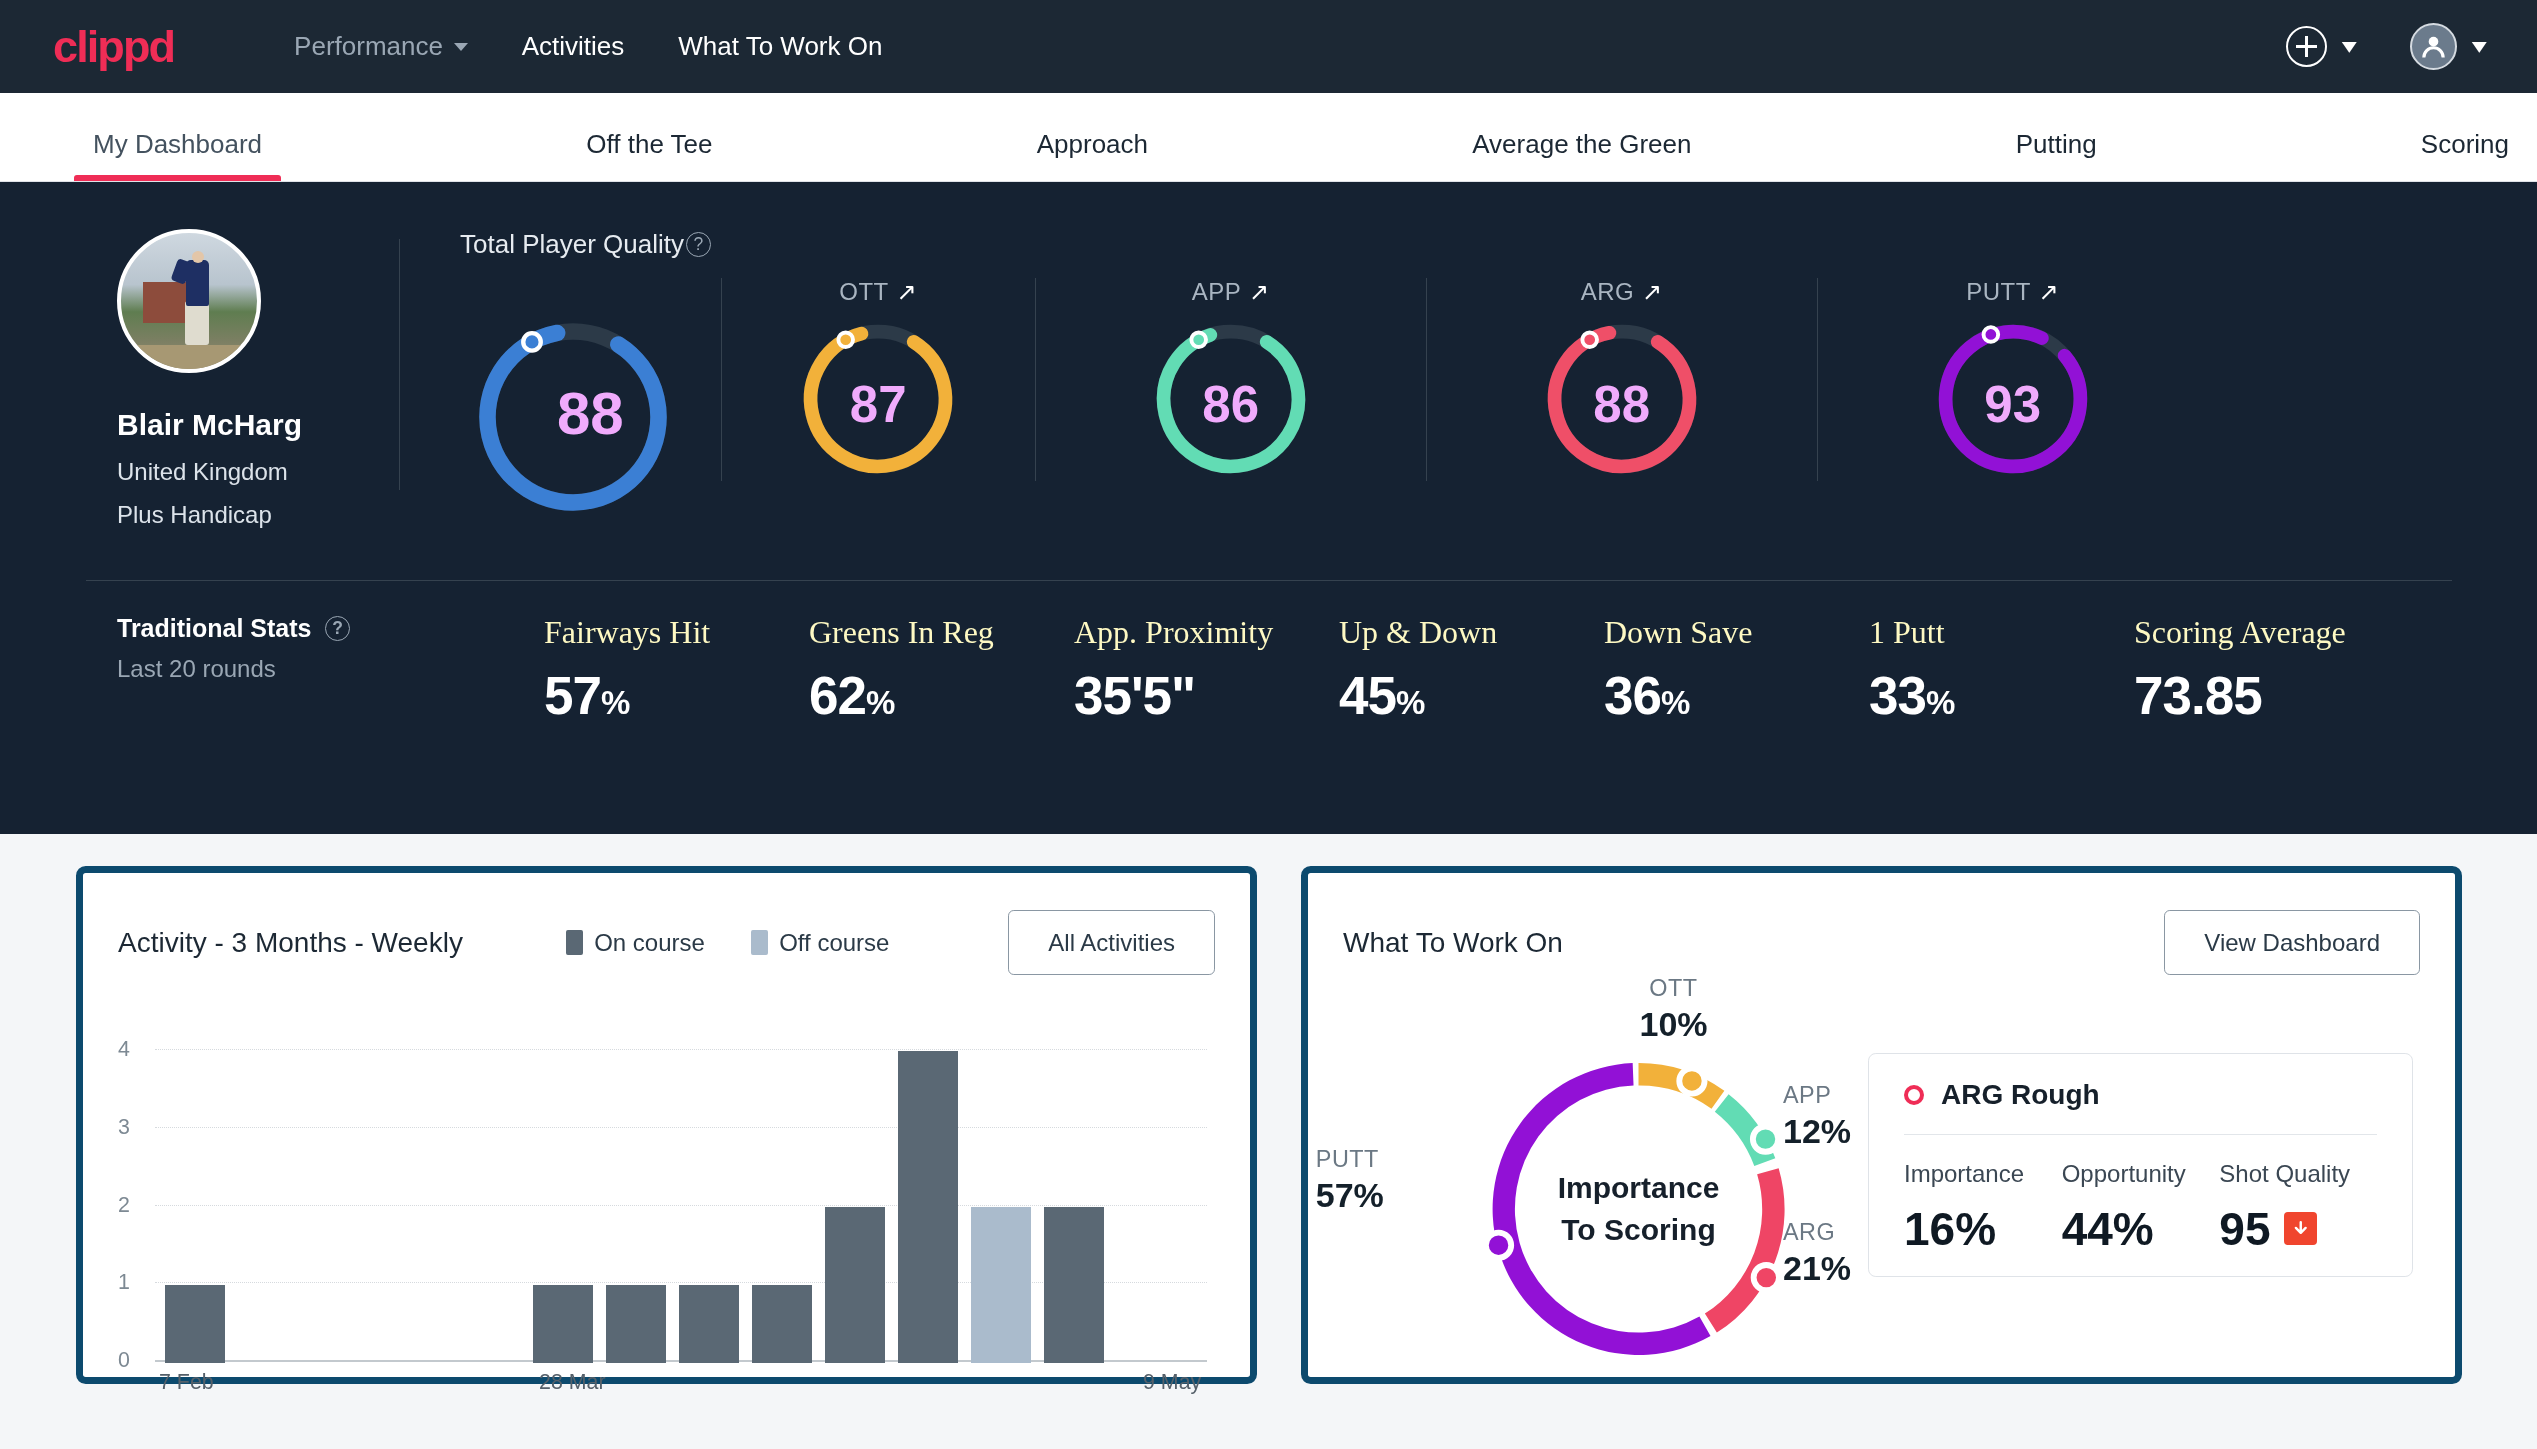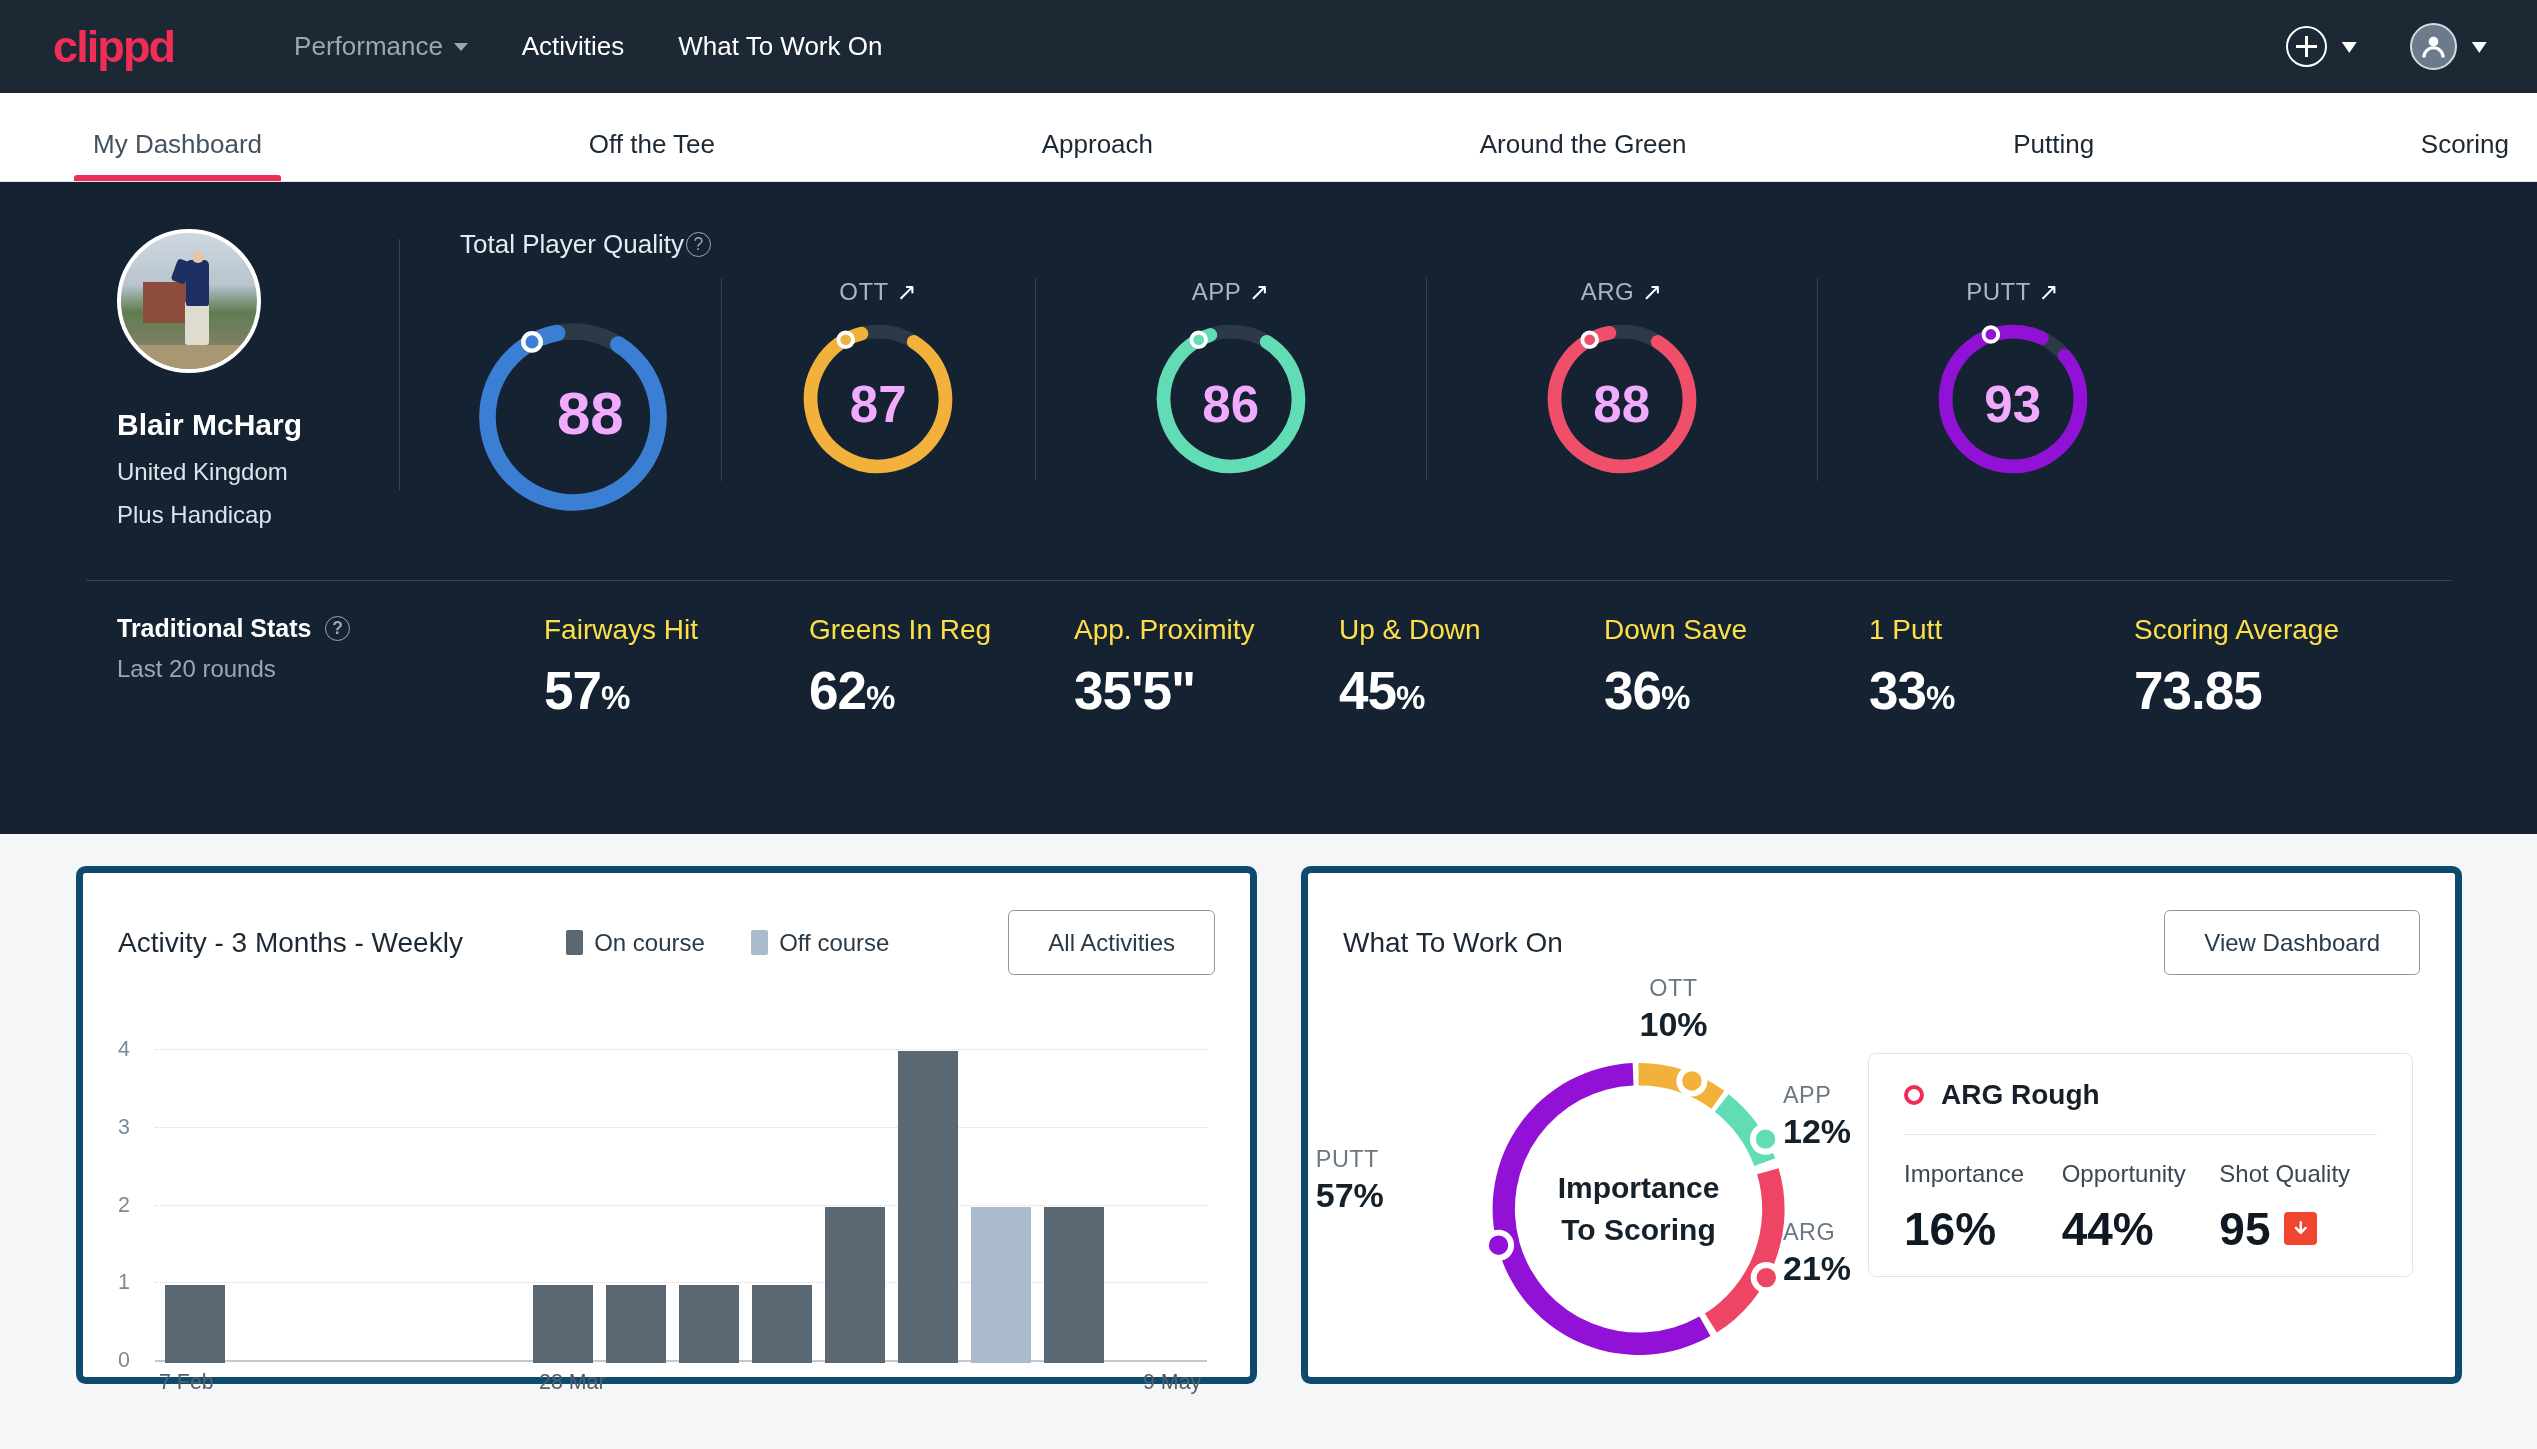--- a/index.html
+++ b/index.html
@@ -149,21 +149,21 @@
   .tstats {
     display: flex; align-items: flex-start; padding: 33px 86px 0 86px;
   }
   .tstats-title { width: 458px; flex: 0 0 458px; padding-left: 31px; }
   .tst-h {
     color: #ffffff; font-size: 25px; font-weight: bold;
     display: flex; align-items: center; gap: 13.6px;
   }
   .tst-sub { color: #9aa7b4; font-size: 24px; margin-top: 11.7px; }
   .tstat { flex: 1; }
-  .tstat-l { color: #fde047; font-size: 28px; }
+  .tstat-l { color: #fef9c3; font-size: 32px; font-family: Liberation Serif, serif; }
   .tstat-v {
     color: #ffffff; font-size: 53px; font-weight: bold; margin-top: 13.6px;
     letter-spacing: -1px;
   }
   .tstat-v .pct { font-size: 33px; font-weight: bold; }
 
   
   .cards {
     display: flex; gap: 44px; padding: 32px 76px 0 76px;
   }
@@ -266,21 +266,21 @@
       </svg>
     </div>
     <div class="chev">▾</div>
   </div>
 </div>
 
 <div class="tabbar">
   <div class="tab active">My Dashboard</div>
   <div class="tab">Off the Tee</div>
   <div class="tab">Approach</div>
-  <div class="tab">Around the Green</div>
+  <div class="tab">Average the Green</div>
   <div class="tab">Putting</div>
   <div class="tab">Scoring</div>
 </div>
 
 <div class="hero">
   <div class="hero-top">
 
     <div class="profile">
       <div class="avatar-photo">
         <div class="ph-ground"></div>

